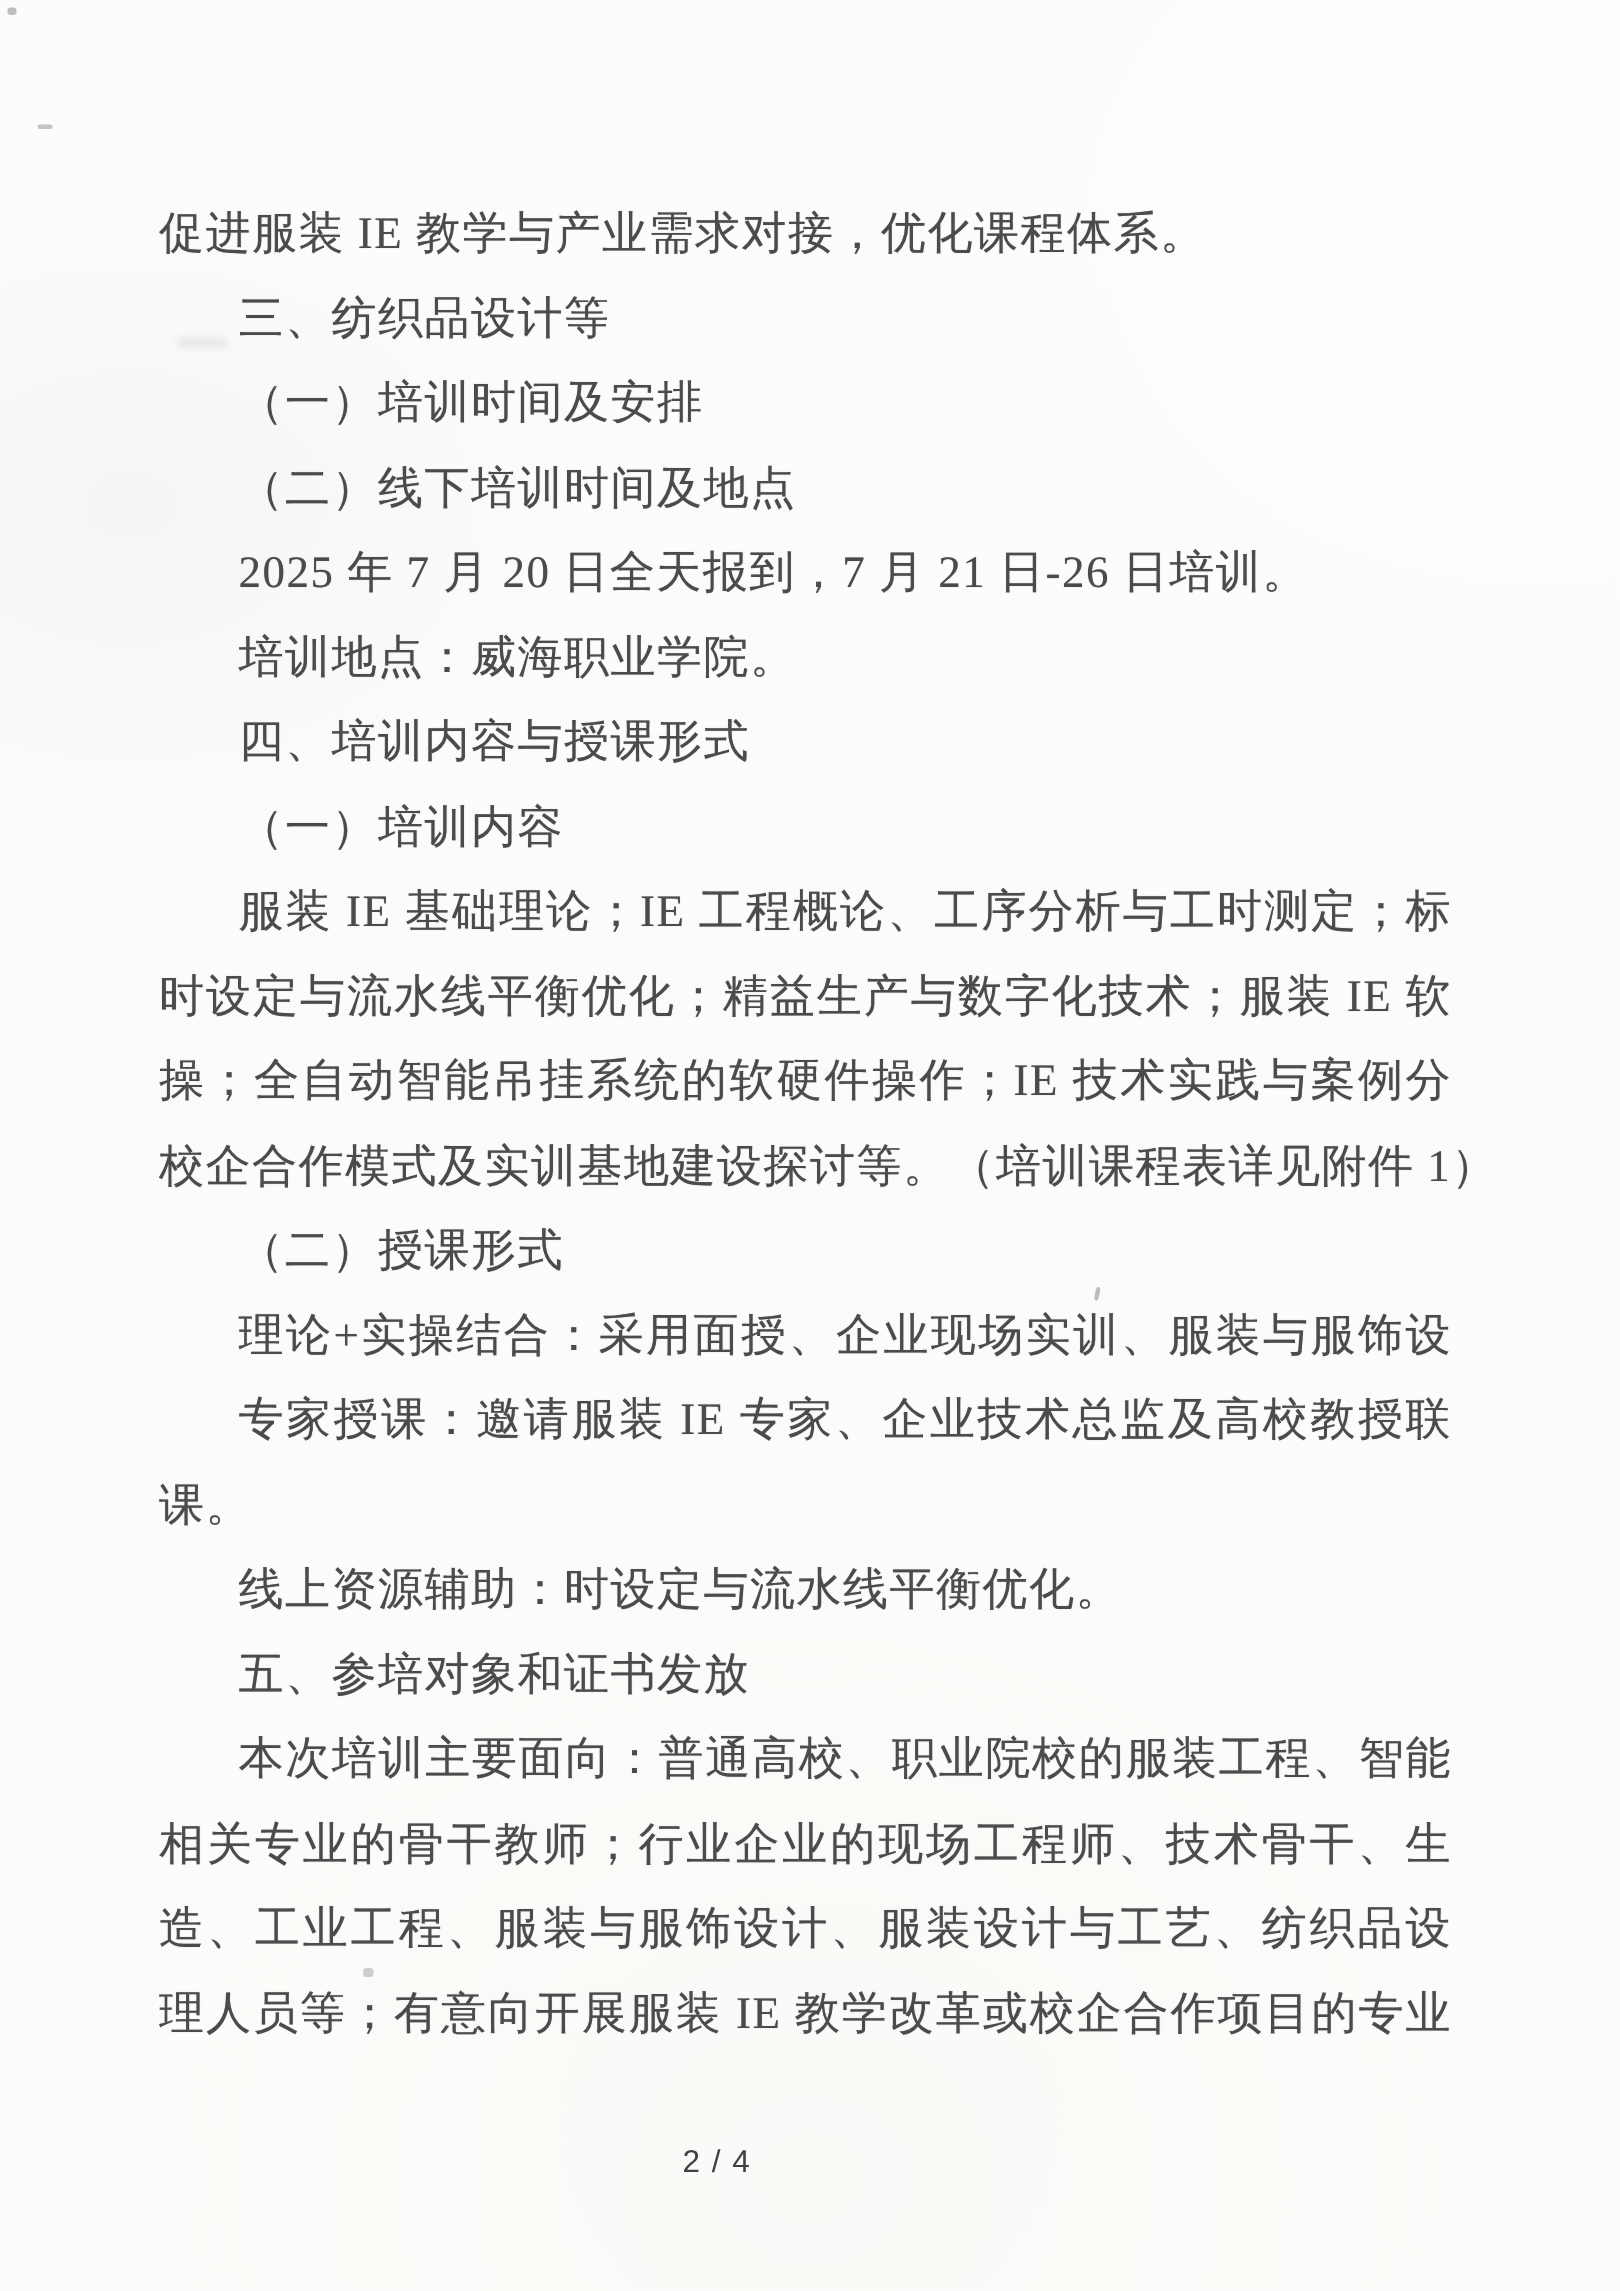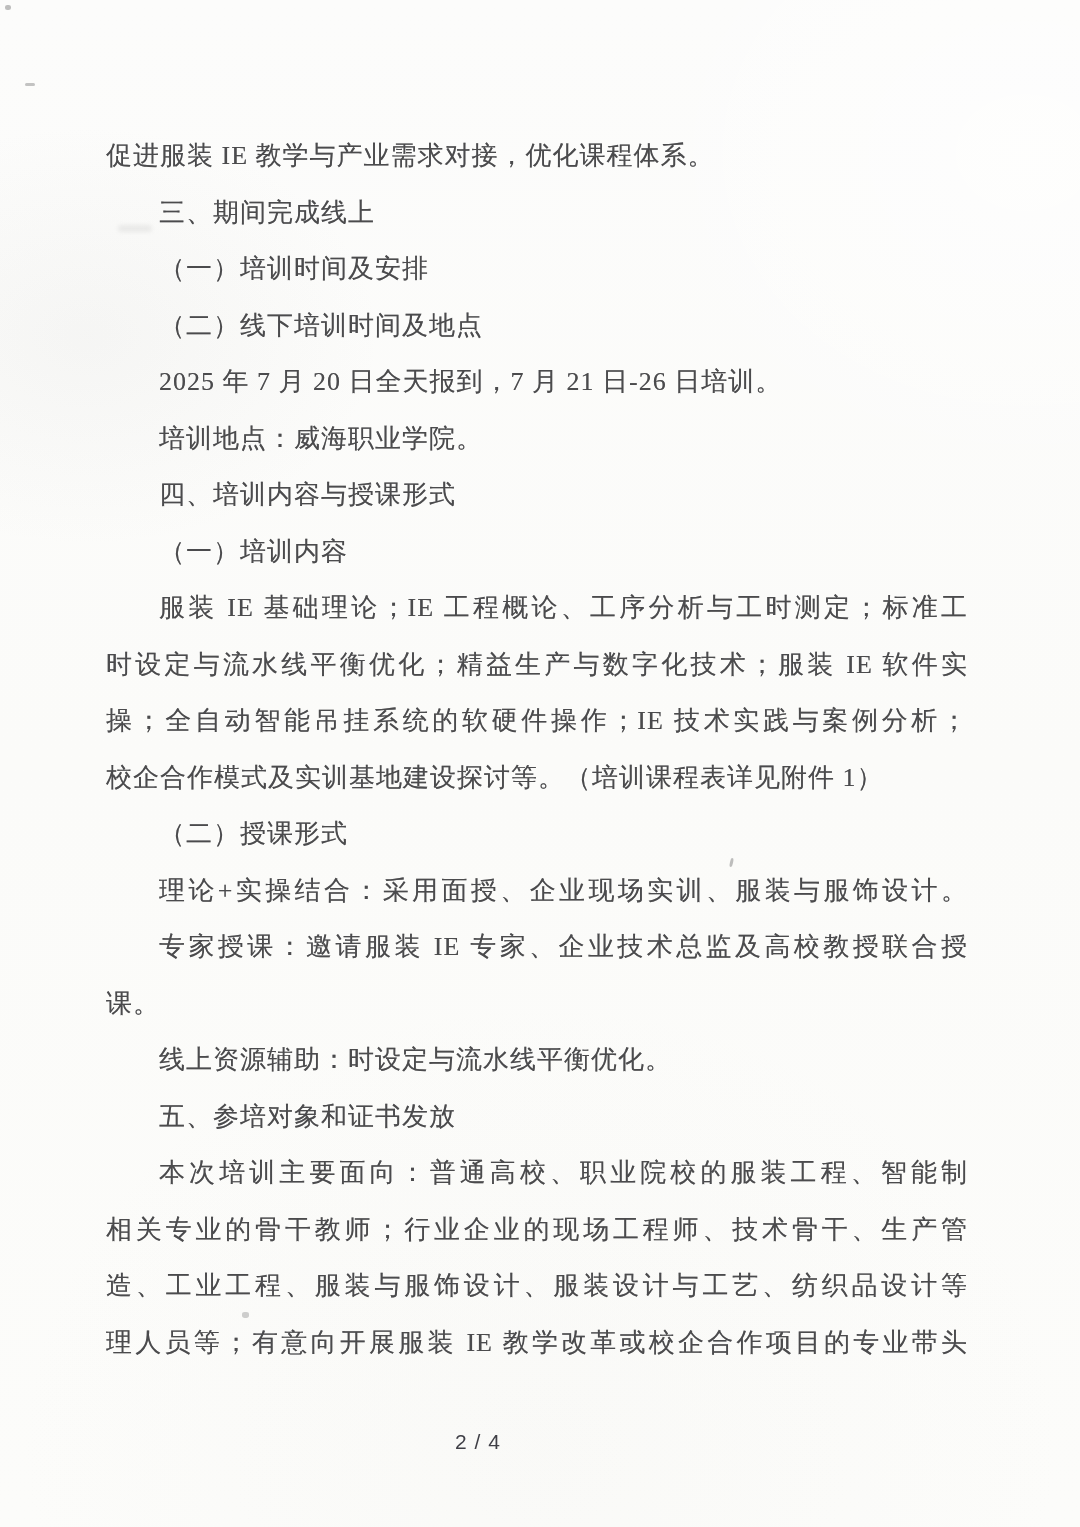--- a/index.html
+++ b/index.html
@@ -26,21 +26,21 @@
   }
   .text-block {
     position: absolute;
     left: 106px;
     top: 128px;
     width: 862px;
   }
   .ln {
     height: 56.5px;
     line-height: 56.5px;
-    font-size: 26px;
+    font-size: 30px;
     letter-spacing: 1px;
     color: #4b4b4d;
     white-space: nowrap;
     text-shadow: 0 0 0.6px rgba(90,90,92,0.55);
   }
   .ln.ind { padding-left: 53px; }
   .ln.fill {
     white-space: normal;
     text-align: justify;
     text-align-last: justify;
@@ -79,21 +79,21 @@
 <div class="scan-page">
 
   <div class="speck s1"></div>
   <div class="speck s2"></div>
   <div class="speck s3"></div>
   <div class="speck s4"></div>
   <div class="speck s5"></div>
 
   <div class="text-block">
     <div class="ln">促进服装 IE 教学与产业需求对接，优化课程体系。</div>
-    <div class="ln ind">三、期间完成线上</div>
+    <div class="ln ind">三、纺织品设计等</div>
     <div class="ln ind">（一）培训时间及安排</div>
     <div class="ln ind">（二）线下培训时间及地点</div>
     <div class="ln ind">2025 年 7 月 20 日全天报到，7 月 21 日-26 日培训。</div>
     <div class="ln ind">培训地点：威海职业学院。</div>
     <div class="ln ind">四、培训内容与授课形式</div>
     <div class="ln ind">（一）培训内容</div>
     <div class="ln ind fill">服装 IE 基础理论；IE 工程概论、工序分析与工时测定；标准工</div>
     <div class="ln fill">时设定与流水线平衡优化；精益生产与数字化技术；服装 IE 软件实</div>
     <div class="ln fill">操；全自动智能吊挂系统的软硬件操作；IE 技术实践与案例分析；</div>
     <div class="ln">校企合作模式及实训基地建设探讨等。（培训课程表详见附件 1）</div>

